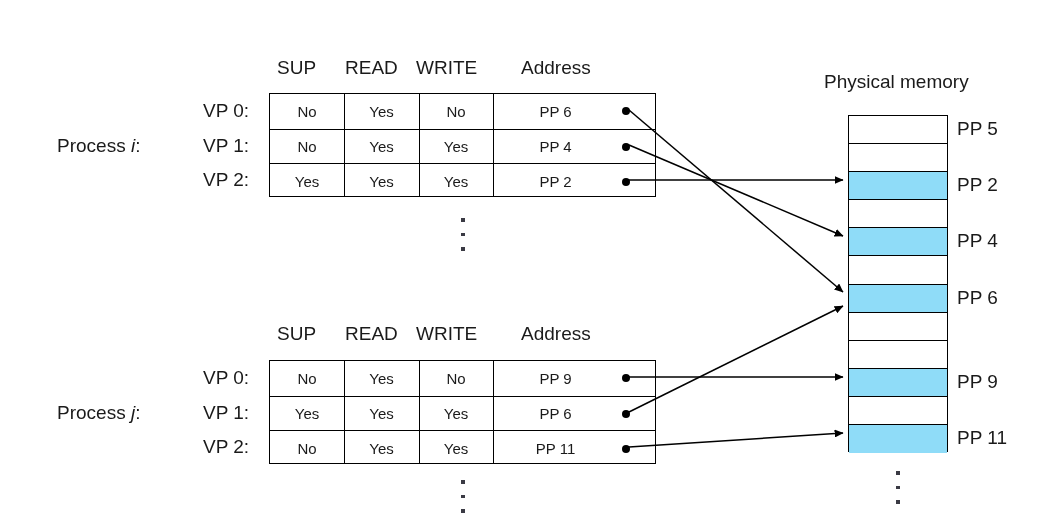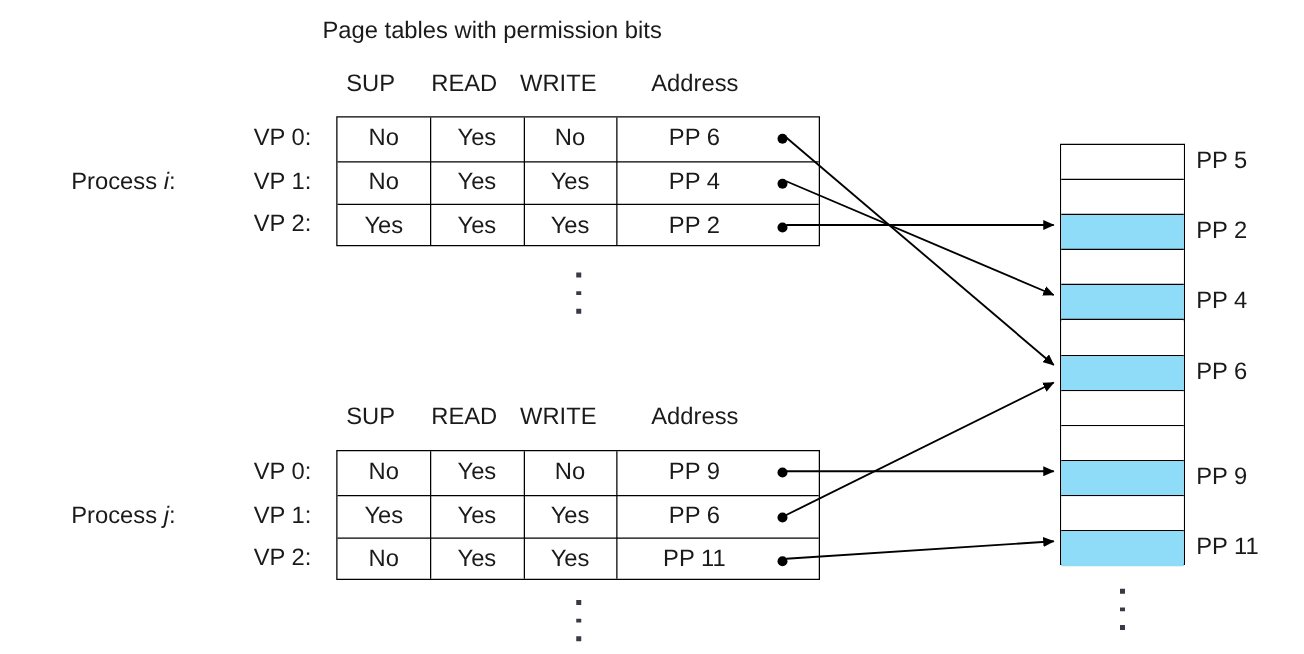--- a/index.html
+++ b/index.html
@@ -4,37 +4,37 @@
 <style>
   html,body{margin:0;padding:0;background:#fff;}
   #page{position:relative;width:1043px;height:523px;background:#fff;
         font-family:"Liberation Sans","DejaVu Sans",sans-serif;color:#1a1a1a;overflow:hidden;}
   .txt{position:absolute;white-space:nowrap;font-size:19px;line-height:1;}
   .ital{font-style:italic;}
   .tbl{position:absolute;border:1.6px solid #000;box-sizing:border-box;}
   .trow{position:absolute;left:0;width:100%;box-sizing:border-box;}
   .trow.sep{border-top:1.6px solid #000;}
   .cell{position:absolute;top:0;height:100%;box-sizing:border-box;
-        display:flex;align-items:center;justify-content:center;font-size:19px;}
+        display:flex;align-items:center;justify-content:center;font-size:15px;}
   .vline{position:absolute;top:0;height:100%;width:0;border-left:1.6px solid #000;}
   .dot{position:absolute;width:8px;height:8px;border-radius:50%;background:#000;}
   .memwrap{position:absolute;border:1.8px solid #000;box-sizing:border-box;}
   .memrow{position:absolute;left:0;width:100%;box-sizing:border-box;border-bottom:1.6px solid #000;}
   .memrow.last{border-bottom:none;}
   .pplabel{position:absolute;font-size:19px;white-space:nowrap;}
   .vdots{position:absolute;display:flex;flex-direction:column;align-items:center;gap:11px;}
   .vdots i{display:block;width:3.5px;height:3.5px;background:#3a3a44;}
   svg.arrows{position:absolute;left:0;top:0;width:1043px;height:523px;overflow:visible;}
 </style>
 </head>
 <body>
 
 <div id="page">
 
-  <div class="txt" style="left:258px;top:15px;">Page tables with permission bits</div>
+  <div class="txt" style="left:824px;top:72px;">Physical memory</div>
 
   <div class="txt" style="left:277px;top:58px;">SUP</div>
   <div class="txt" style="left:345px;top:58px;">READ</div>
   <div class="txt" style="left:416px;top:58px;">WRITE</div>
   <div class="txt" style="left:521px;top:58px;">Address</div>
 
   <div class="txt" style="left:57px;top:136px;">
     <span>Process </span><span class="ital">i</span><span>:</span>
   </div>
 

